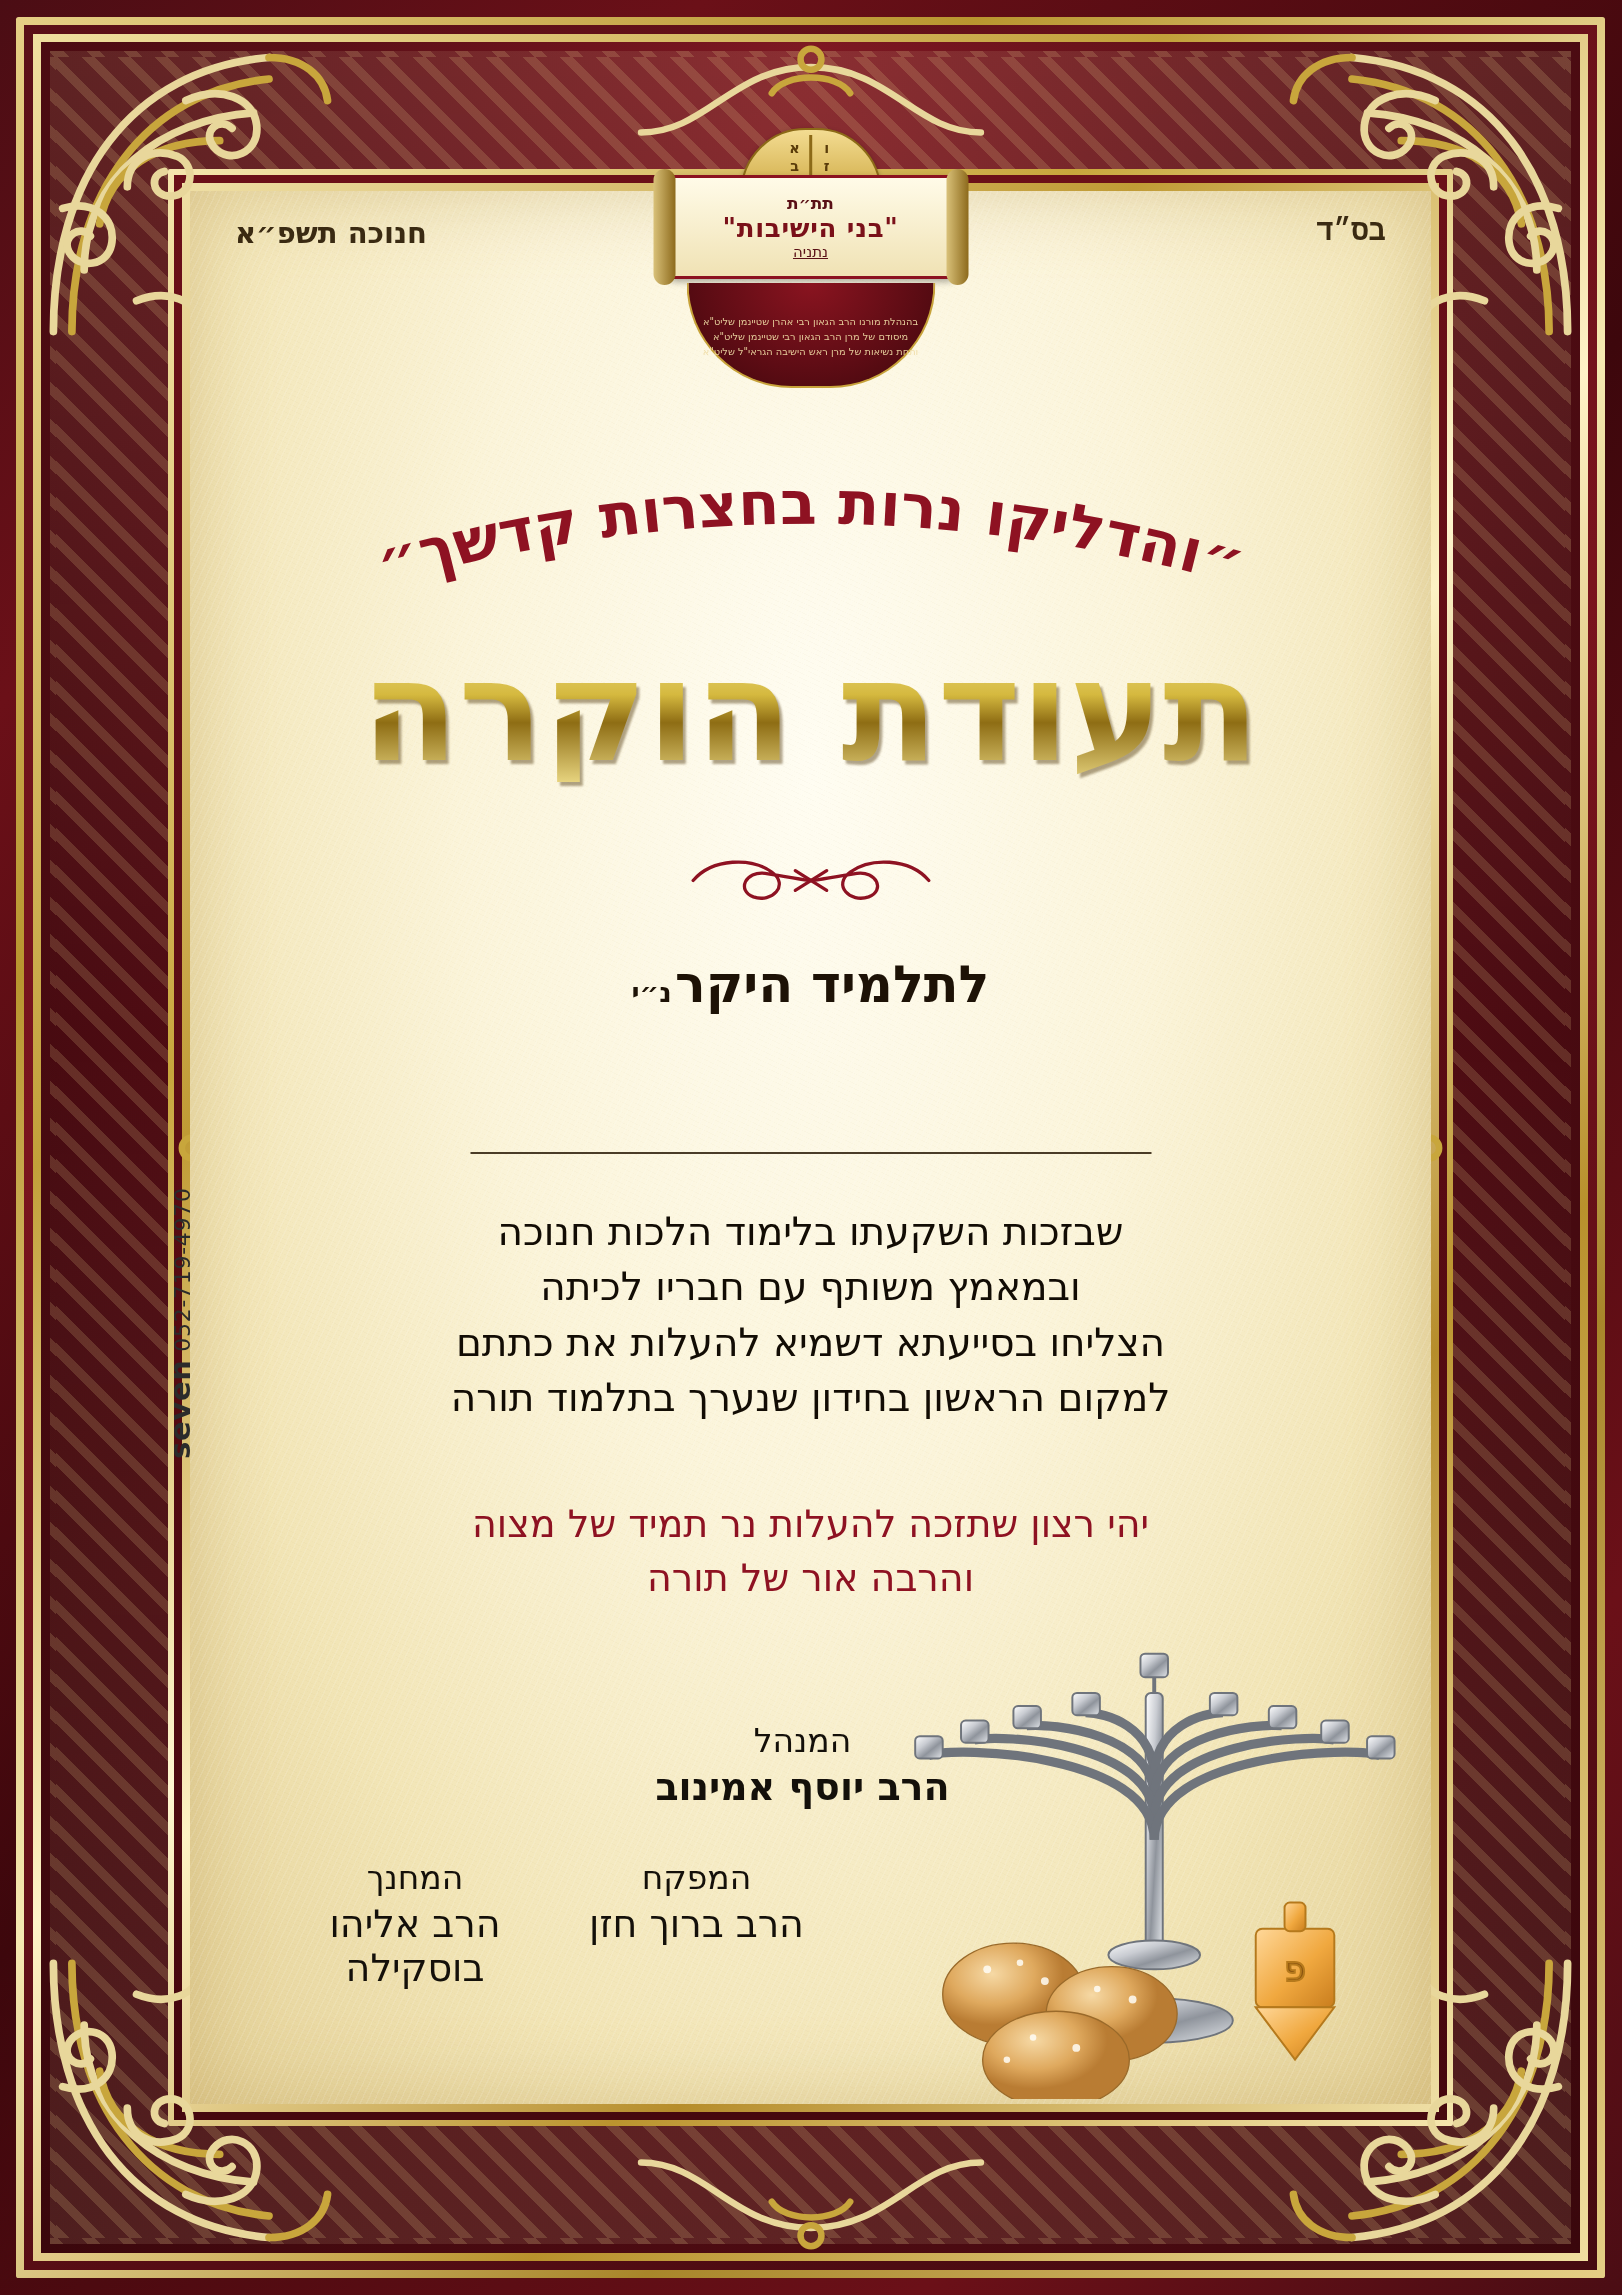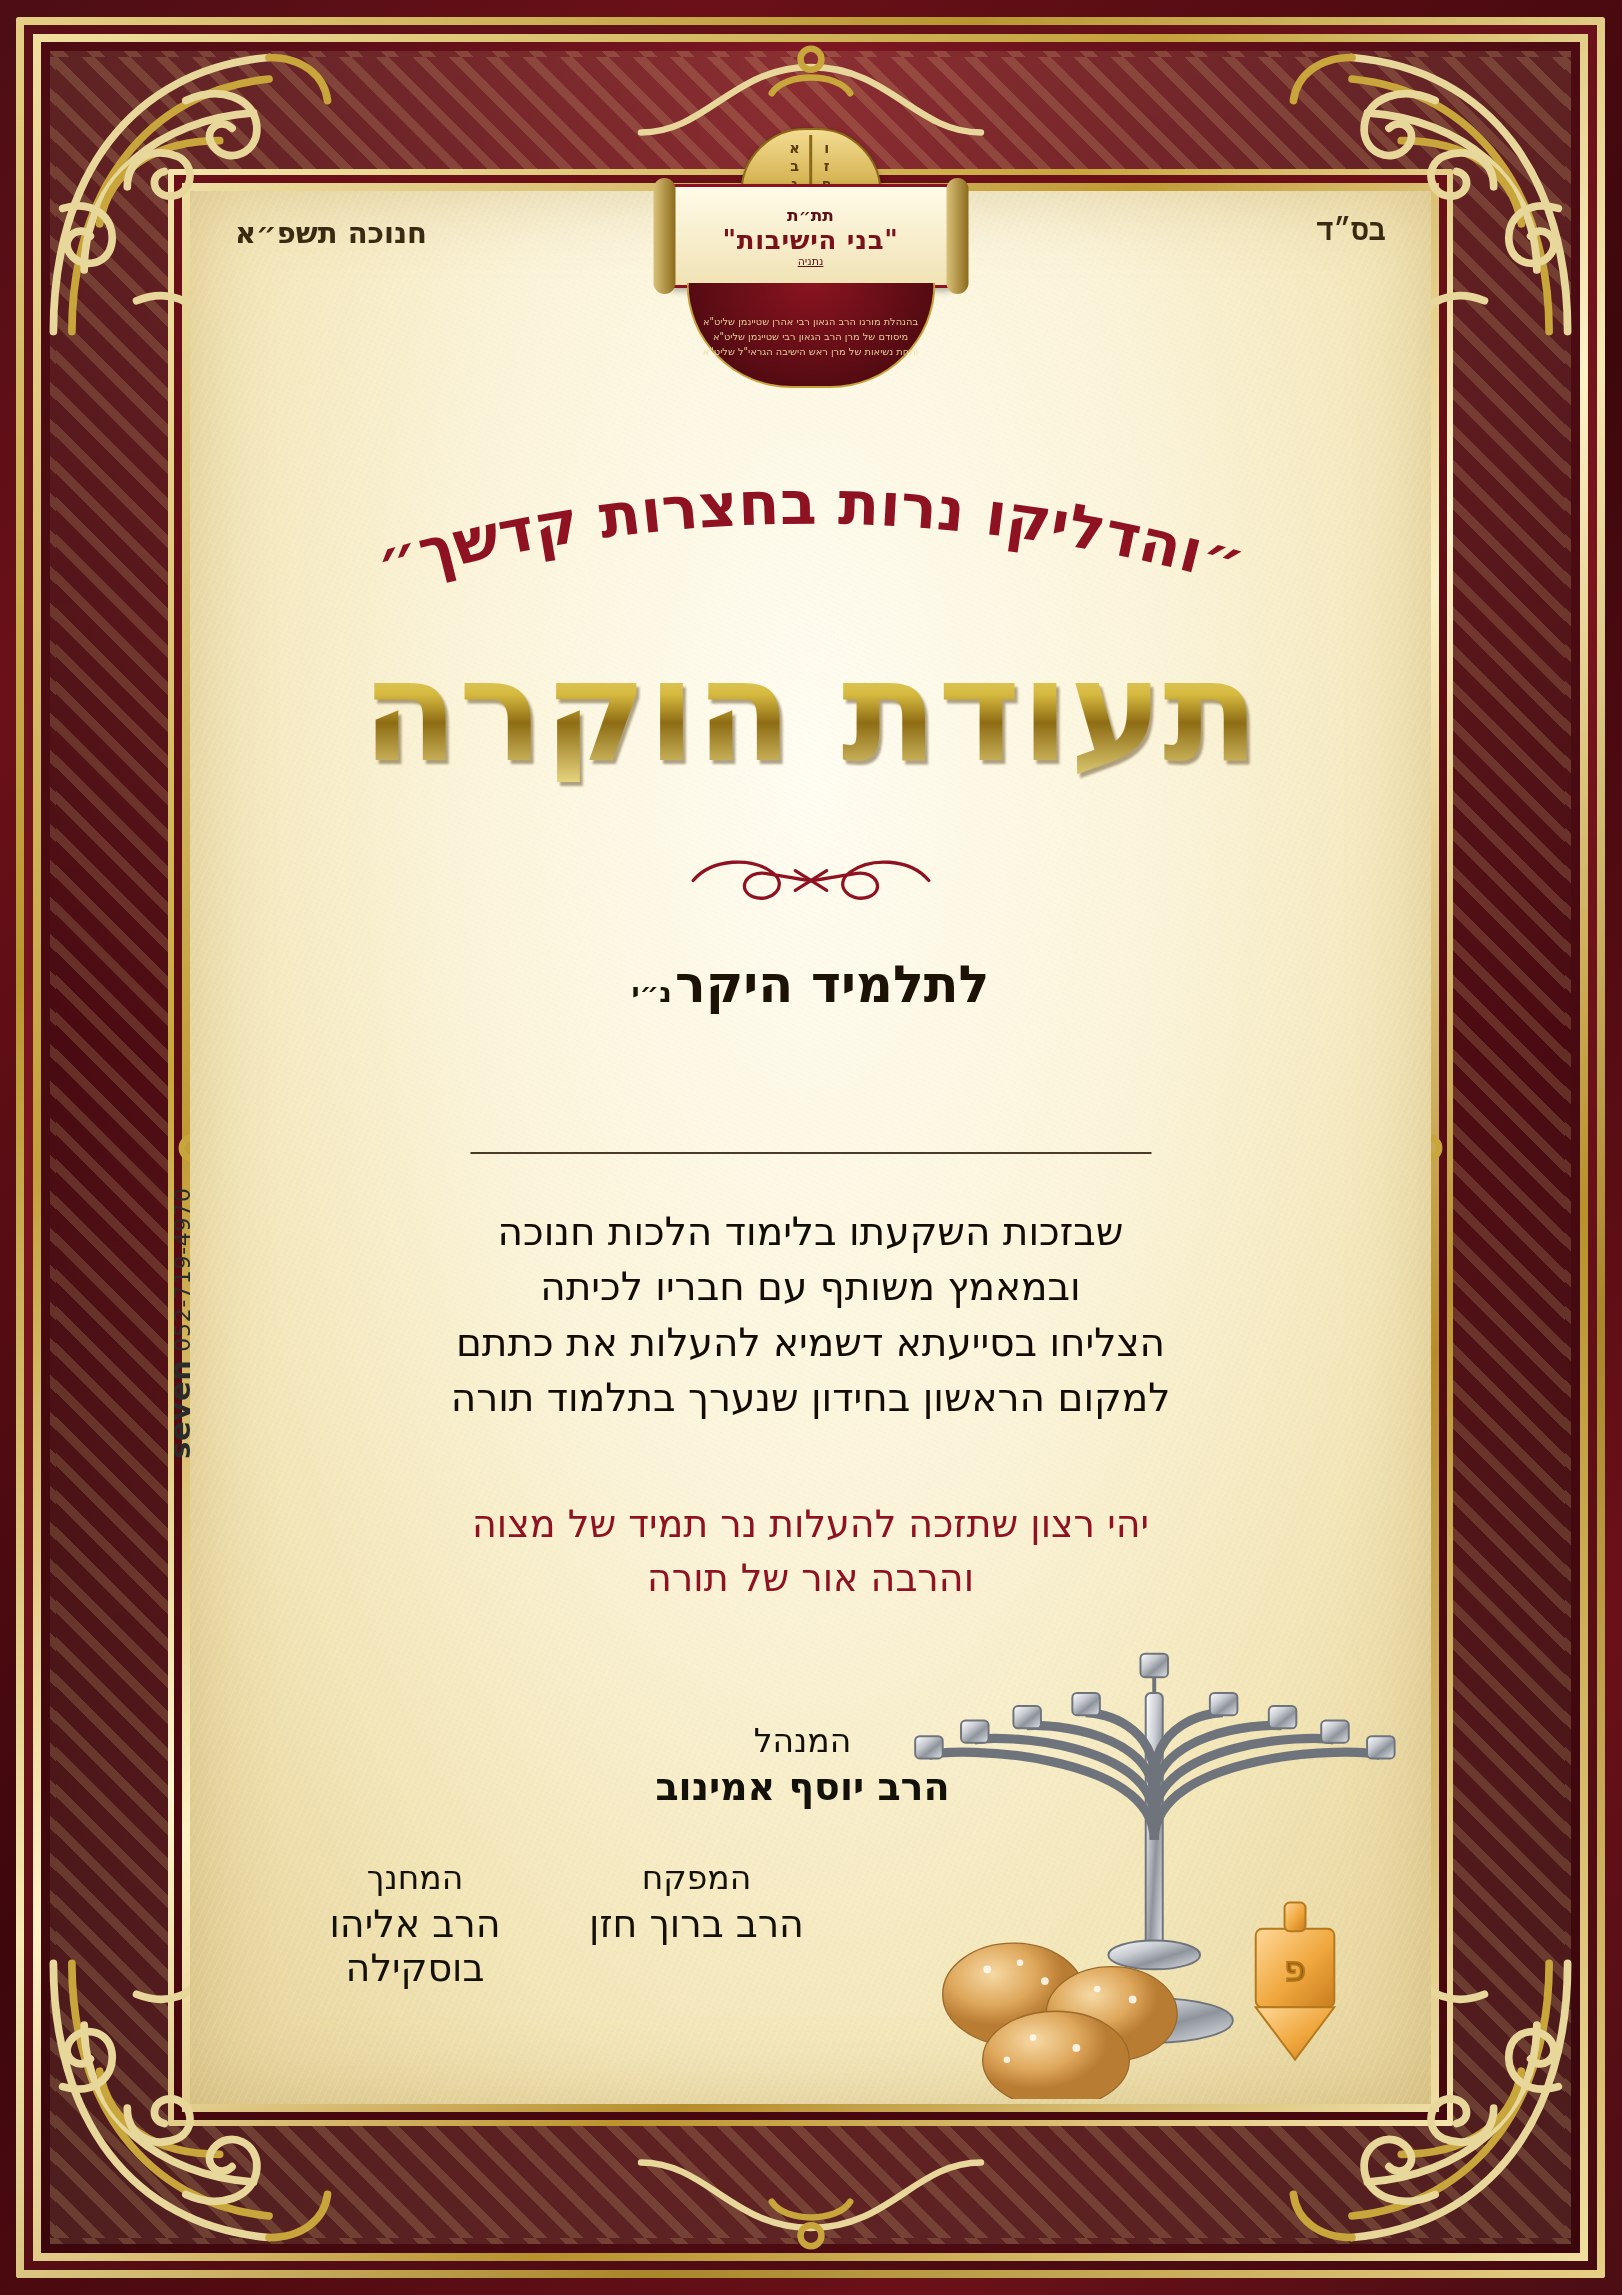--- a/index.html
+++ b/index.html
@@ -123,30 +123,30 @@
   .logo .tablets:before{
     content:"";position:absolute;left:50%;top:5.2px;transform:translateX(-50%);
     width:2.6px;height:68px;background:#8c6a17;
   }
   .logo .tab-letters{
     position:absolute;left:0;right:0;top:9.2px;
     display:flex;justify-content:center;gap:22px;
     font-size:14.4px;color:#5a3c0a;font-weight:700;line-height:1.25;
   }
   .logo .scroll{
-    position:absolute;left:50%;top:63px;transform:translateX(-50%);
+    position:absolute;left:50%;top:54px;transform:translateX(-50%);
     width:281px;height:98px;
     background:linear-gradient(180deg,#fffbe8,#f0e2b4);
     border-top:3.3px solid #8c1220;border-bottom:3.3px solid #8c1220;
     box-shadow:0 2.6px 6.5px rgba(0,0,0,.3);
     display:flex;flex-direction:column;align-items:center;justify-content:center;
   }
   .logo .scroll .l1{font-size:17px;color:#5a1016;font-weight:700;}
   .logo .scroll .l2{font-size:26px;color:#7a1019;font-weight:700;letter-spacing:0.7px;}
-  .logo .scroll .l3{font-size:11px;color:#5a1016;text-decoration:underline;}
+  .logo .scroll .l3{font-size:15px;color:#5a1016;text-decoration:underline;}
   .logo .scroll:before,.logo .scroll:after{
     content:"";position:absolute;top:-9.2px;width:22px;height:116px;
     background:linear-gradient(90deg,#d9c179,#8d6a1c);border-radius:11.8px;
   }
   .logo .scroll:before{left:-17px;}
   .logo .scroll:after{right:-17px;}
   .logo .seal{
     position:absolute;left:50%;top:162px;transform:translateX(-50%);
     width:249px;height:105px;
     background:

